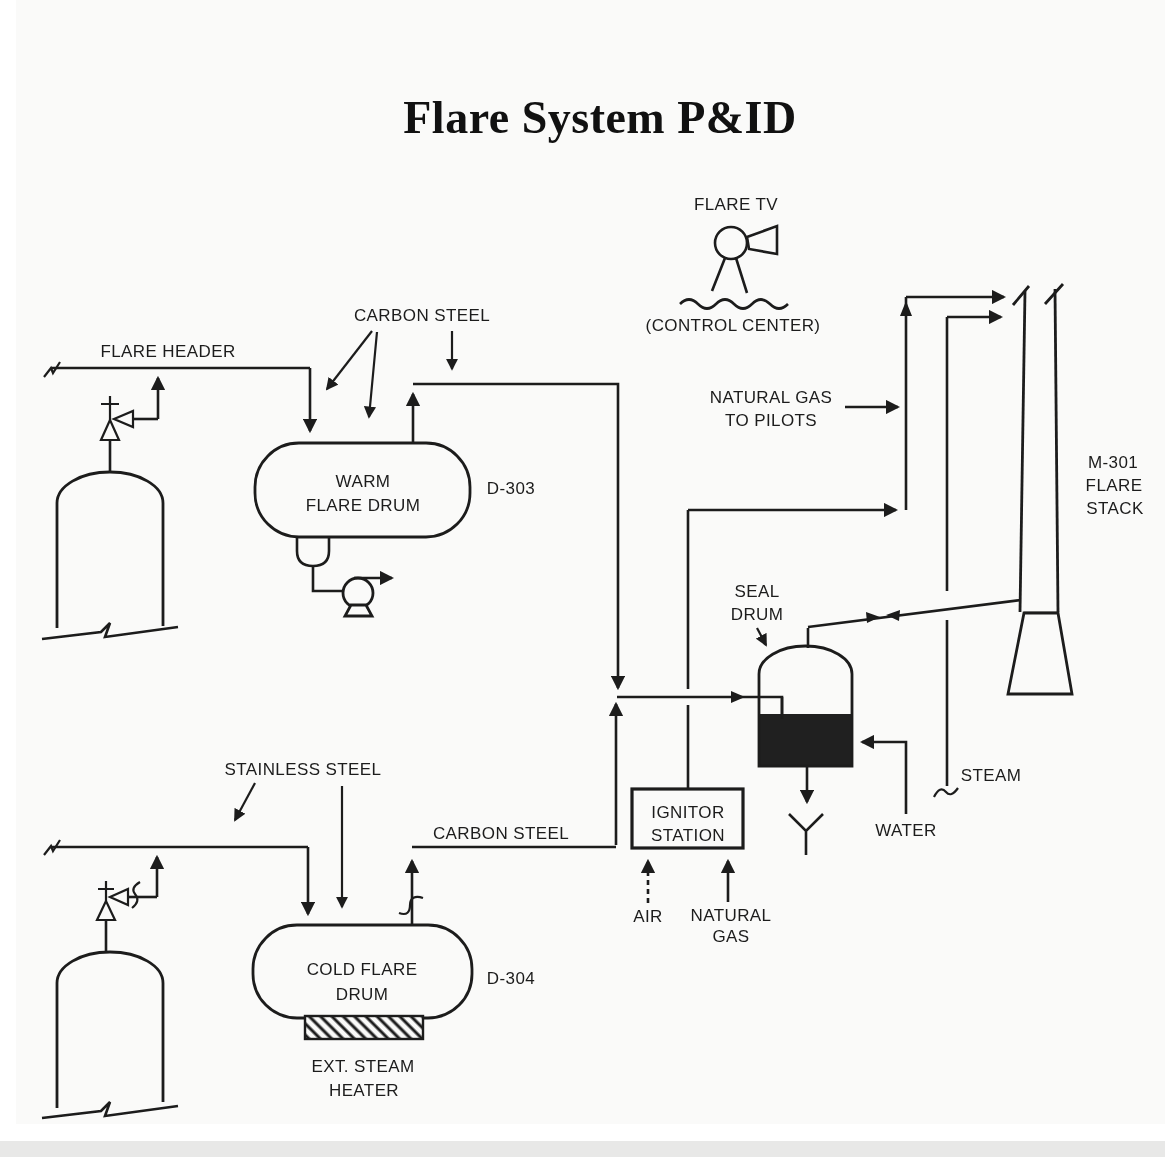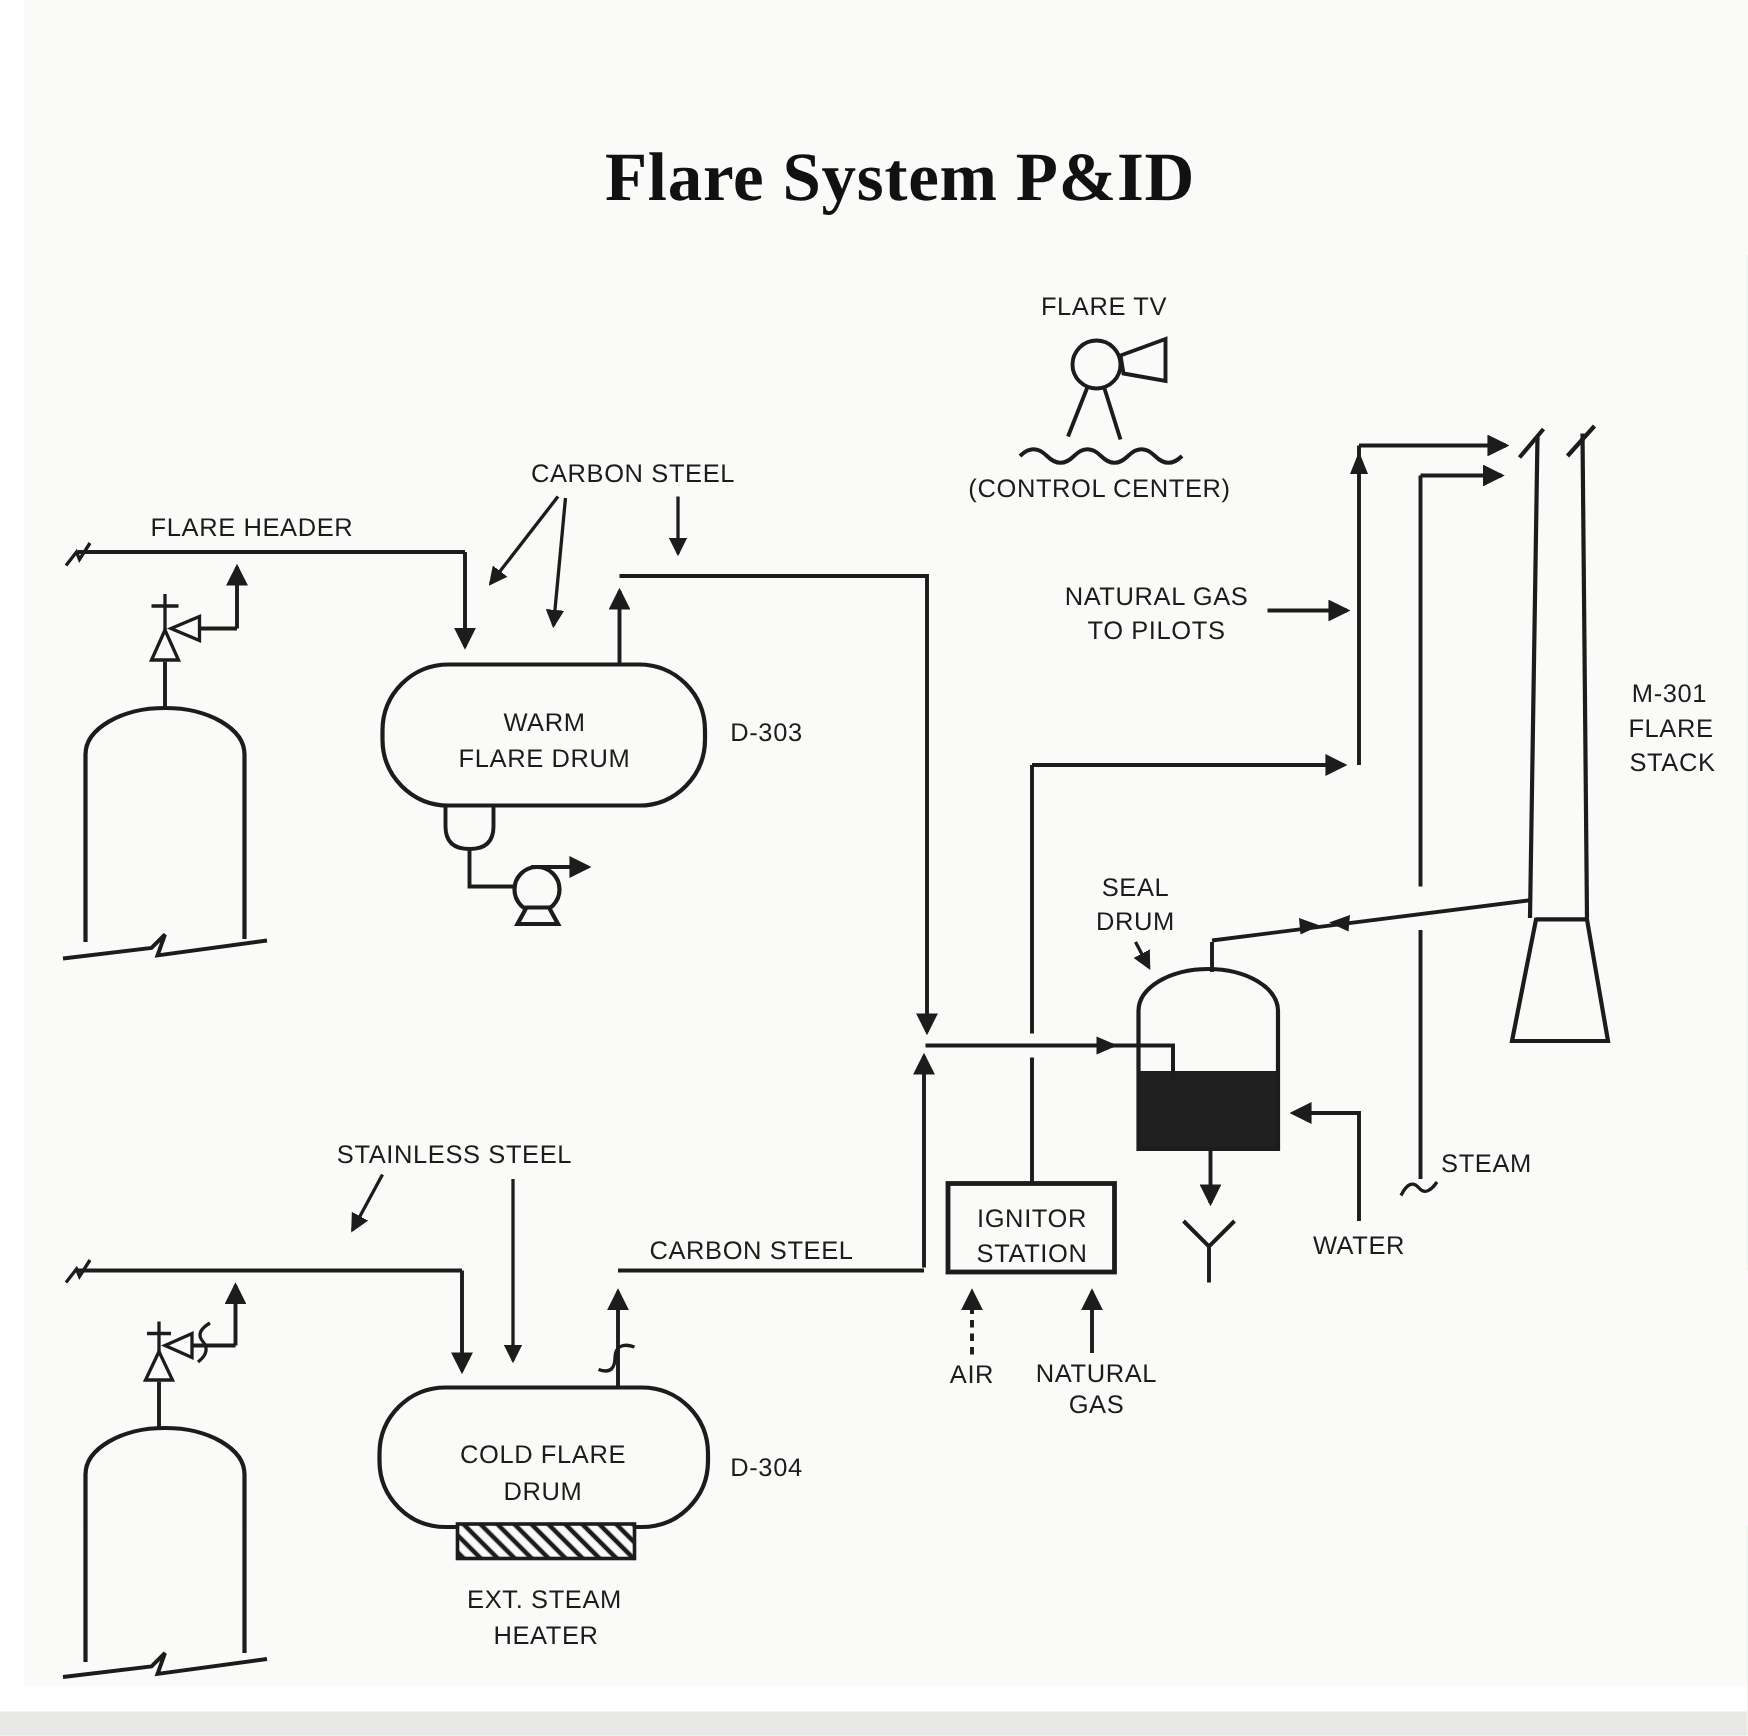--- a/index.html
+++ b/index.html
@@ -1,16 +1,16 @@
 <!DOCTYPE html>
 <html><head>
 <meta charset="utf-8">
 <style>
   html,body{margin:0;padding:0;background:#ffffff;}
-  .page{position:relative;width:1165px;height:1157px;background:#86efac;overflow:hidden;}
+  .page{position:relative;width:1165px;height:1157px;background:#3b82f6;overflow:hidden;}
   svg{display:block;}
   .lbl{font-family:"Liberation Sans",sans-serif;font-size:17px;letter-spacing:.4px;fill:#1c1c1c;}
   .title-txt{font-family:"Liberation Serif",serif;font-size:46px;font-weight:bold;fill:#111;letter-spacing:.5px;}
   .pipe{stroke:#1c1c1c;stroke-width:2.6;fill:none;}
   .pipe-thin{stroke:#1c1c1c;stroke-width:2.2;fill:none;}
   .vessel{stroke:#1c1c1c;stroke-width:2.8;fill:#fafaf9;}
   .vessel-open{stroke:#1c1c1c;stroke-width:2.8;fill:none;}
   .solid{fill:#1c1c1c;stroke:none;}
   .hollow{fill:#fafaf9;stroke:#1c1c1c;stroke-width:2.2;}
 </style>

